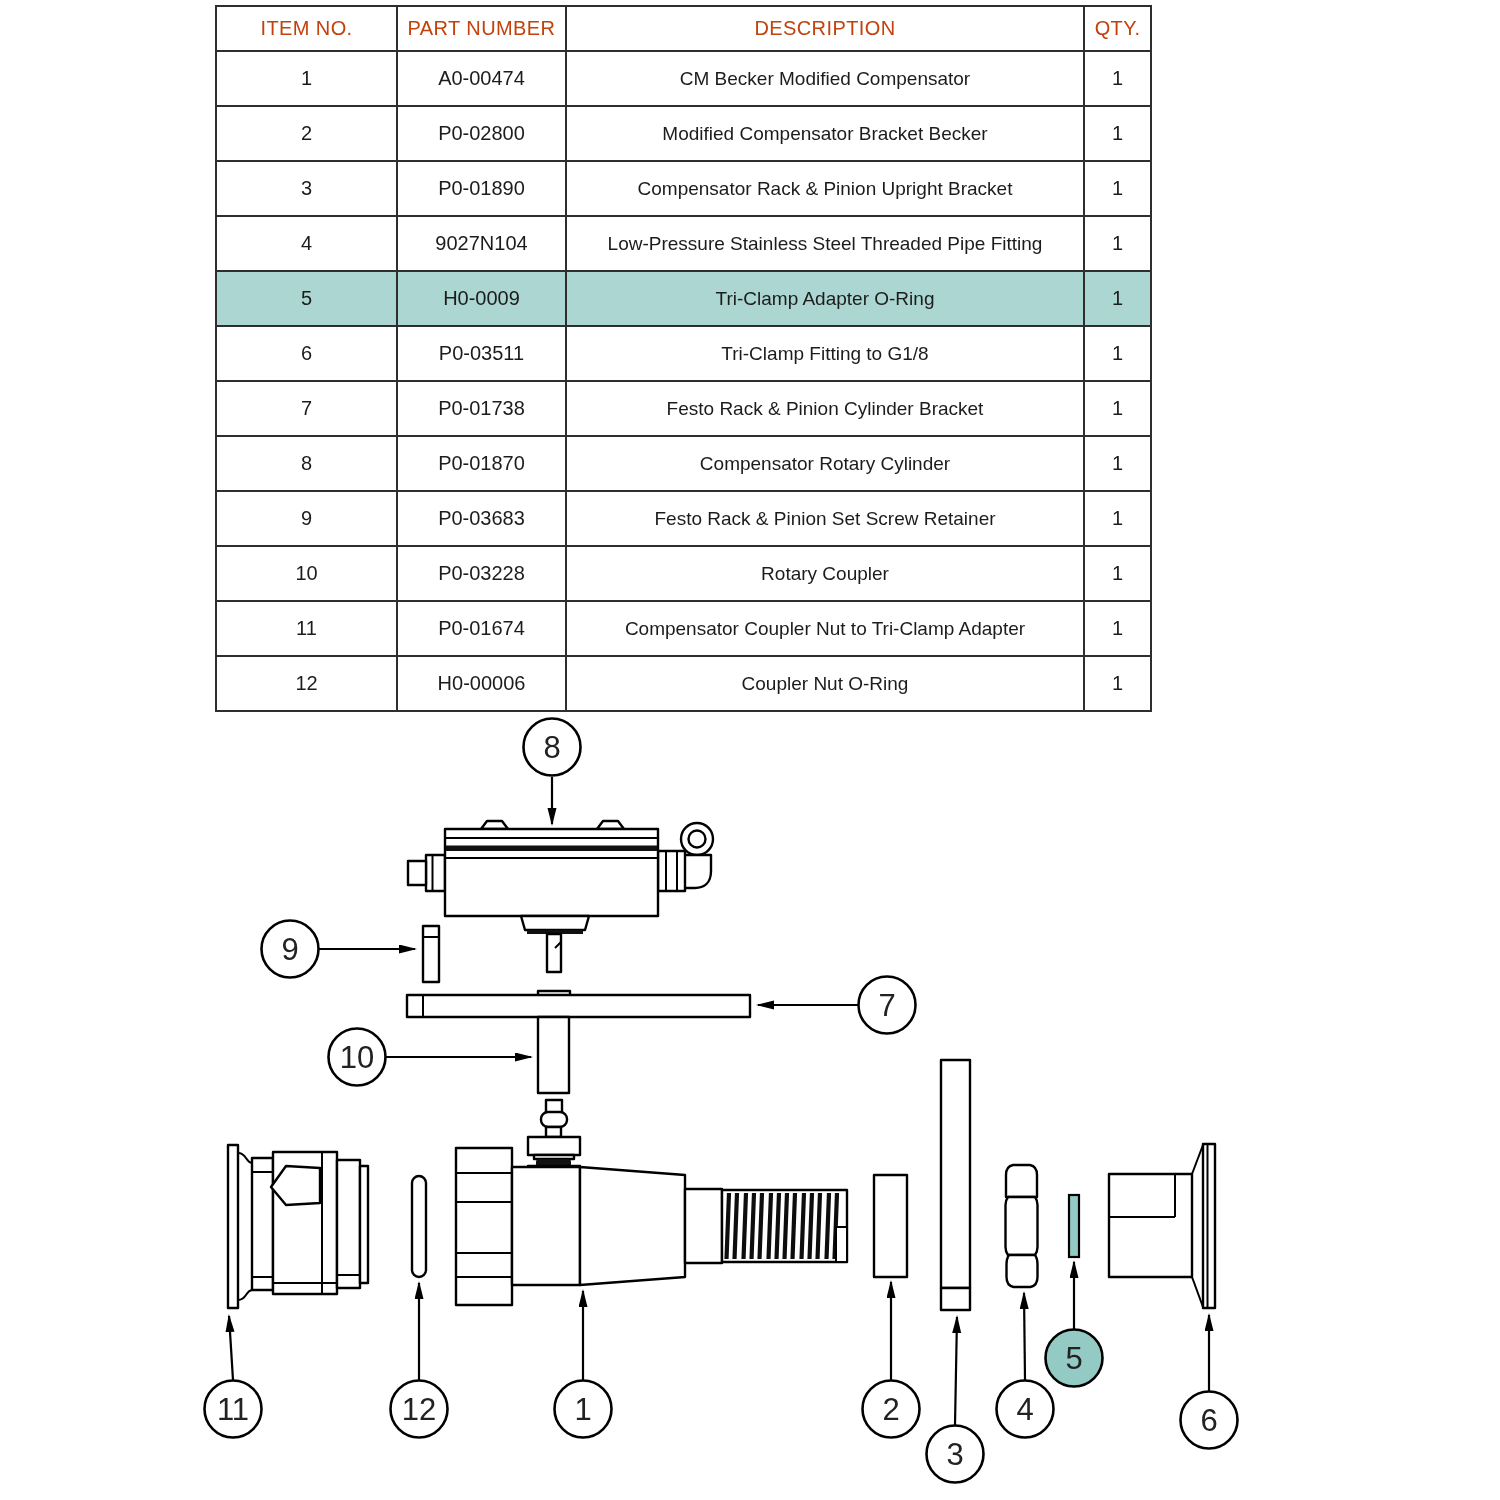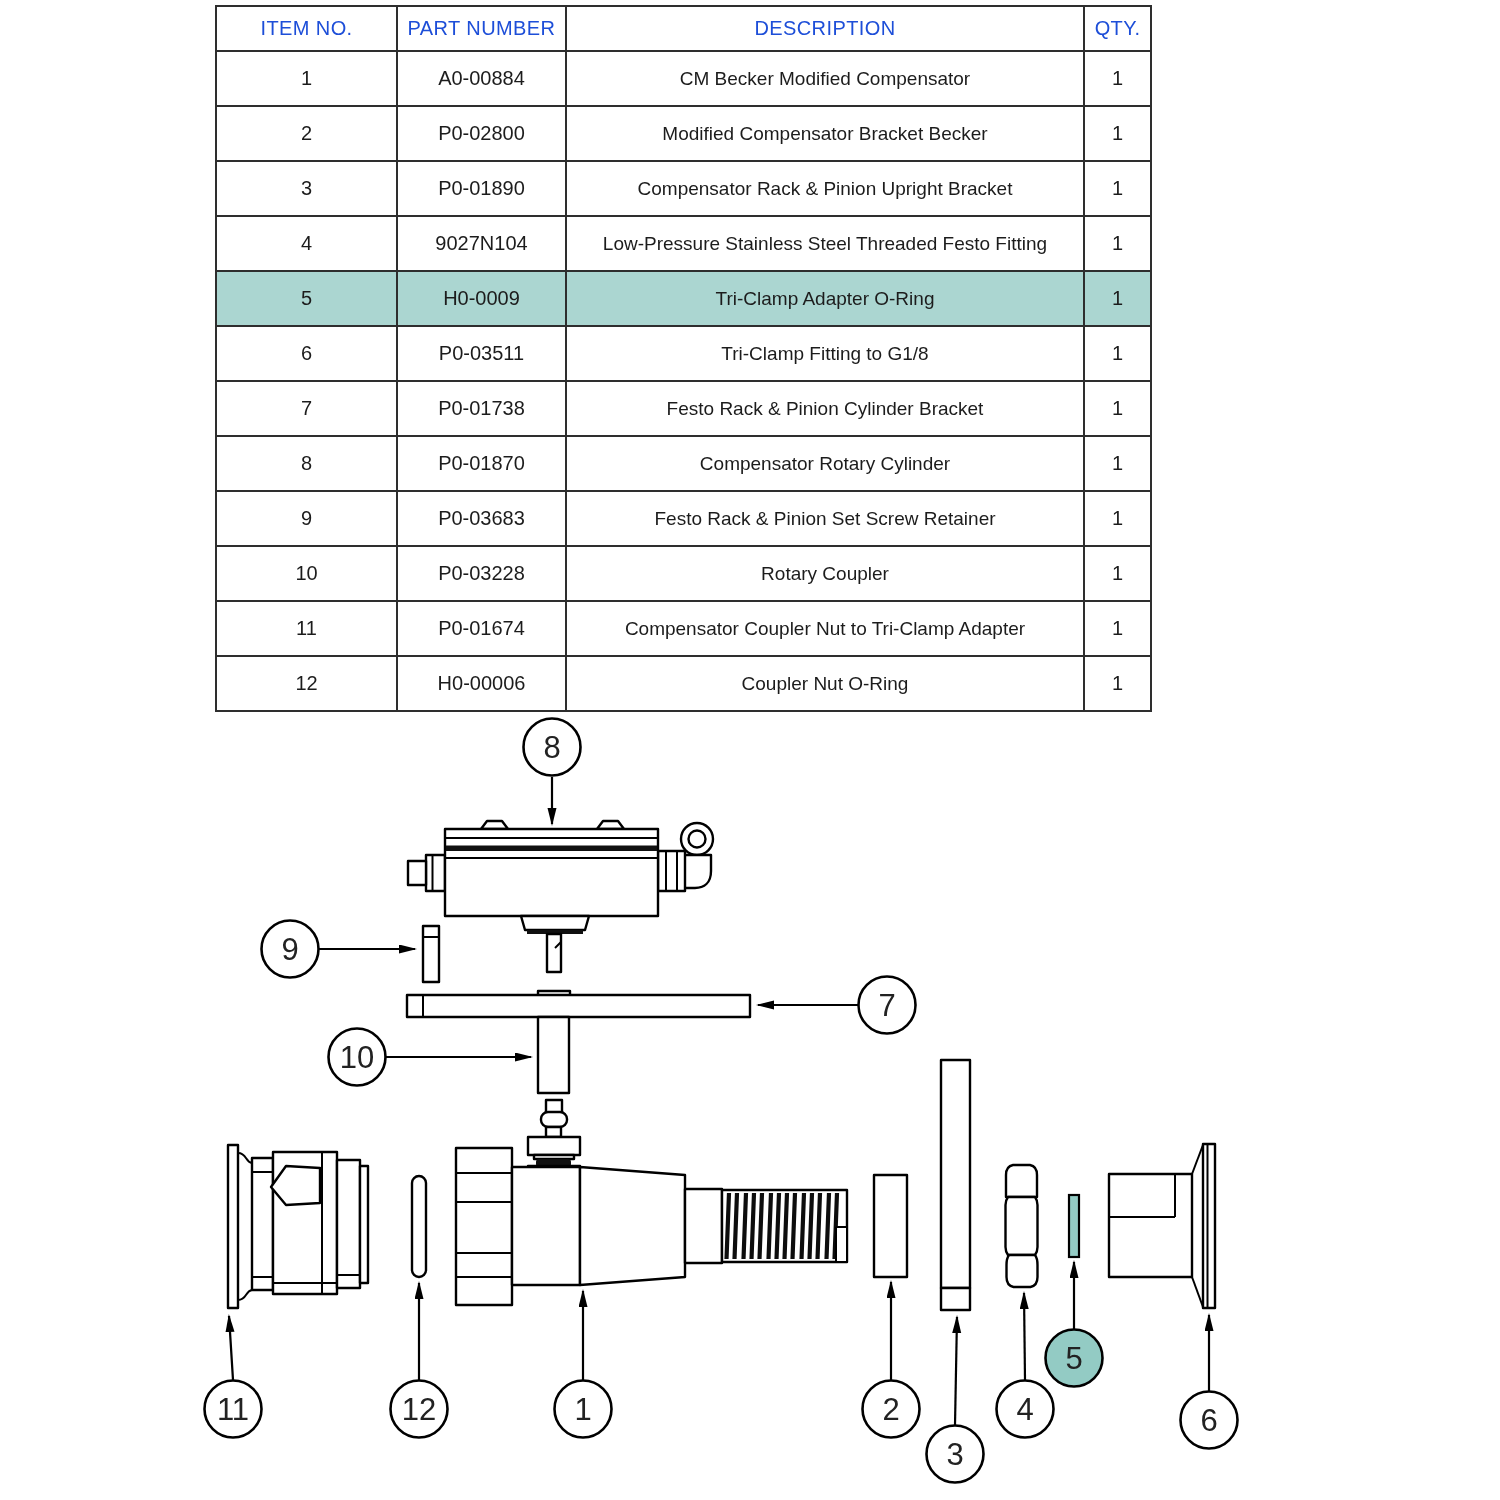--- a/index.html
+++ b/index.html
@@ -2,21 +2,21 @@
 <html style="--accent: #93cbc4; --row-hl: #abd6d1;"><head>
 <meta charset="utf-8">
 <style>
   html,body{margin:0;padding:0;background:#fff;}
   .canvas{position:relative;width:1500px;height:1500px;background:#fff;overflow:hidden;
           font-family:"Liberation Sans",sans-serif;color:#1c1c1c;}
   table.bom{position:absolute;left:215px;top:5px;border-collapse:collapse;table-layout:fixed;
             background:#fff;}
   table.bom th,table.bom td{border:2px solid #2e2e2e;text-align:center;vertical-align:middle;
             padding:0;font-weight:400;overflow:hidden;white-space:nowrap;}
-  table.bom th{height:43px;font-size:20px;letter-spacing:.4px;color:#1d4ed8;}
+  table.bom th{height:43px;font-size:20px;letter-spacing:.4px;color:#c2410c;}
   table.bom td{height:53px;font-size:20px;}
   table.bom td.desc{font-size:19px;text-align:center;}
   table.bom tr.hl td{background:var(--row-hl,#abd6d1);}
   svg.diagram{position:absolute;left:0;top:0;}
   .p{fill:#ffffff;stroke:#000;stroke-width:2.4;stroke-linejoin:round;}
   .l{stroke:#000;stroke-width:2;fill:none;}
   .lead{stroke:#000;stroke-width:2.2;fill:none;}
   .balloon{fill:#fff;stroke:#000;stroke-width:2.6;}
   .balloon.hl{fill:var(--accent,#93cbc4);}
   .balloon-num{font-family:"Liberation Sans",sans-serif;font-size:31px;fill:#222;
@@ -40,40 +40,40 @@
       <tr>
         <th>ITEM NO.</th>
         <th>PART NUMBER</th>
         <th>DESCRIPTION</th>
         <th>QTY.</th>
       </tr>
     </thead>
     <tbody id="bom-body">
         <tr>
           <td>1</td>
-          <td>A0-00884</td>
+          <td>A0-00474</td>
           <td class="desc">CM Becker Modified Compensator</td>
           <td>1</td>
         </tr>
         <tr>
           <td>2</td>
           <td>P0-02800</td>
           <td class="desc">Modified Compensator Bracket Becker</td>
           <td>1</td>
         </tr>
         <tr>
           <td>3</td>
           <td>P0-01890</td>
           <td class="desc">Compensator Rack &amp; Pinion Upright Bracket</td>
           <td>1</td>
         </tr>
         <tr>
           <td>4</td>
           <td>9027N104</td>
-          <td class="desc">Low-Pressure Stainless Steel Threaded Festo Fitting</td>
+          <td class="desc">Low-Pressure Stainless Steel Threaded Pipe Fitting</td>
           <td>1</td>
         </tr>
         <tr class="hl">
           <td>5</td>
           <td>H0-0009</td>
           <td class="desc">Tri-Clamp Adapter O-Ring</td>
           <td>1</td>
         </tr>
         <tr>
           <td>6</td>

